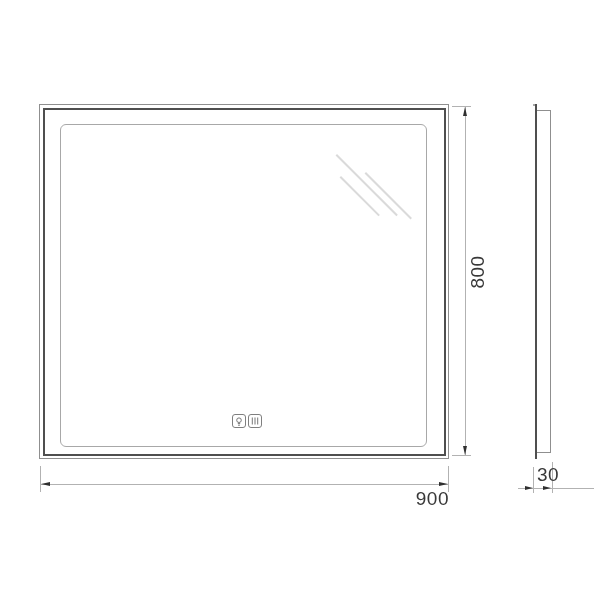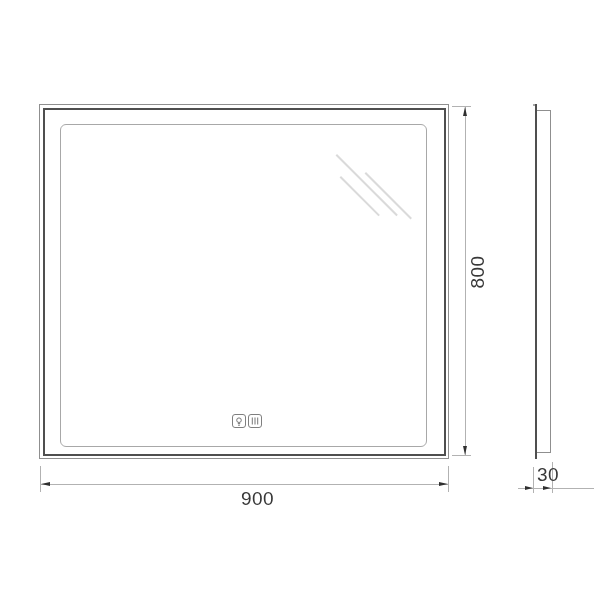--- a/index.html
+++ b/index.html
@@ -61,21 +61,21 @@
     text-align: center;
     line-height: 20px;
   }
 
   
   .w-ext-l { left: 40px;  top: 466px; width: 1px; height: 26px; }
   .w-ext-r { left: 448px; top: 466px; width: 1px; height: 26px; }
   .w-line  { left: 40px;  top: 484px; width: 409px; height: 1px; }
   .w-arr-l { left: 41px;  top: 482px; }
   .w-arr-r { left: 439px; top: 482px; }
-  .w-label { left: 53px;  top: 489px; width: 409px; }
+  .w-label { left: 40px;  top: 489px; width: 409px; text-align: right; }
 
   
   .h-ext-t { left: 452px; top: 106px; width: 19px; height: 1px; }
   .h-ext-b { left: 452px; top: 455px; width: 19px; height: 1px; }
   .h-line  { left: 465px; top: 106px; width: 1px; height: 349px; }
   .h-arr-t { left: 463px; top: 107px; }
   .h-arr-b { left: 463px; top: 446px; }
   .h-label {
     left: 458px; top: 262px; width: 40px; height: 20px;
     transform: rotate(-90deg);

